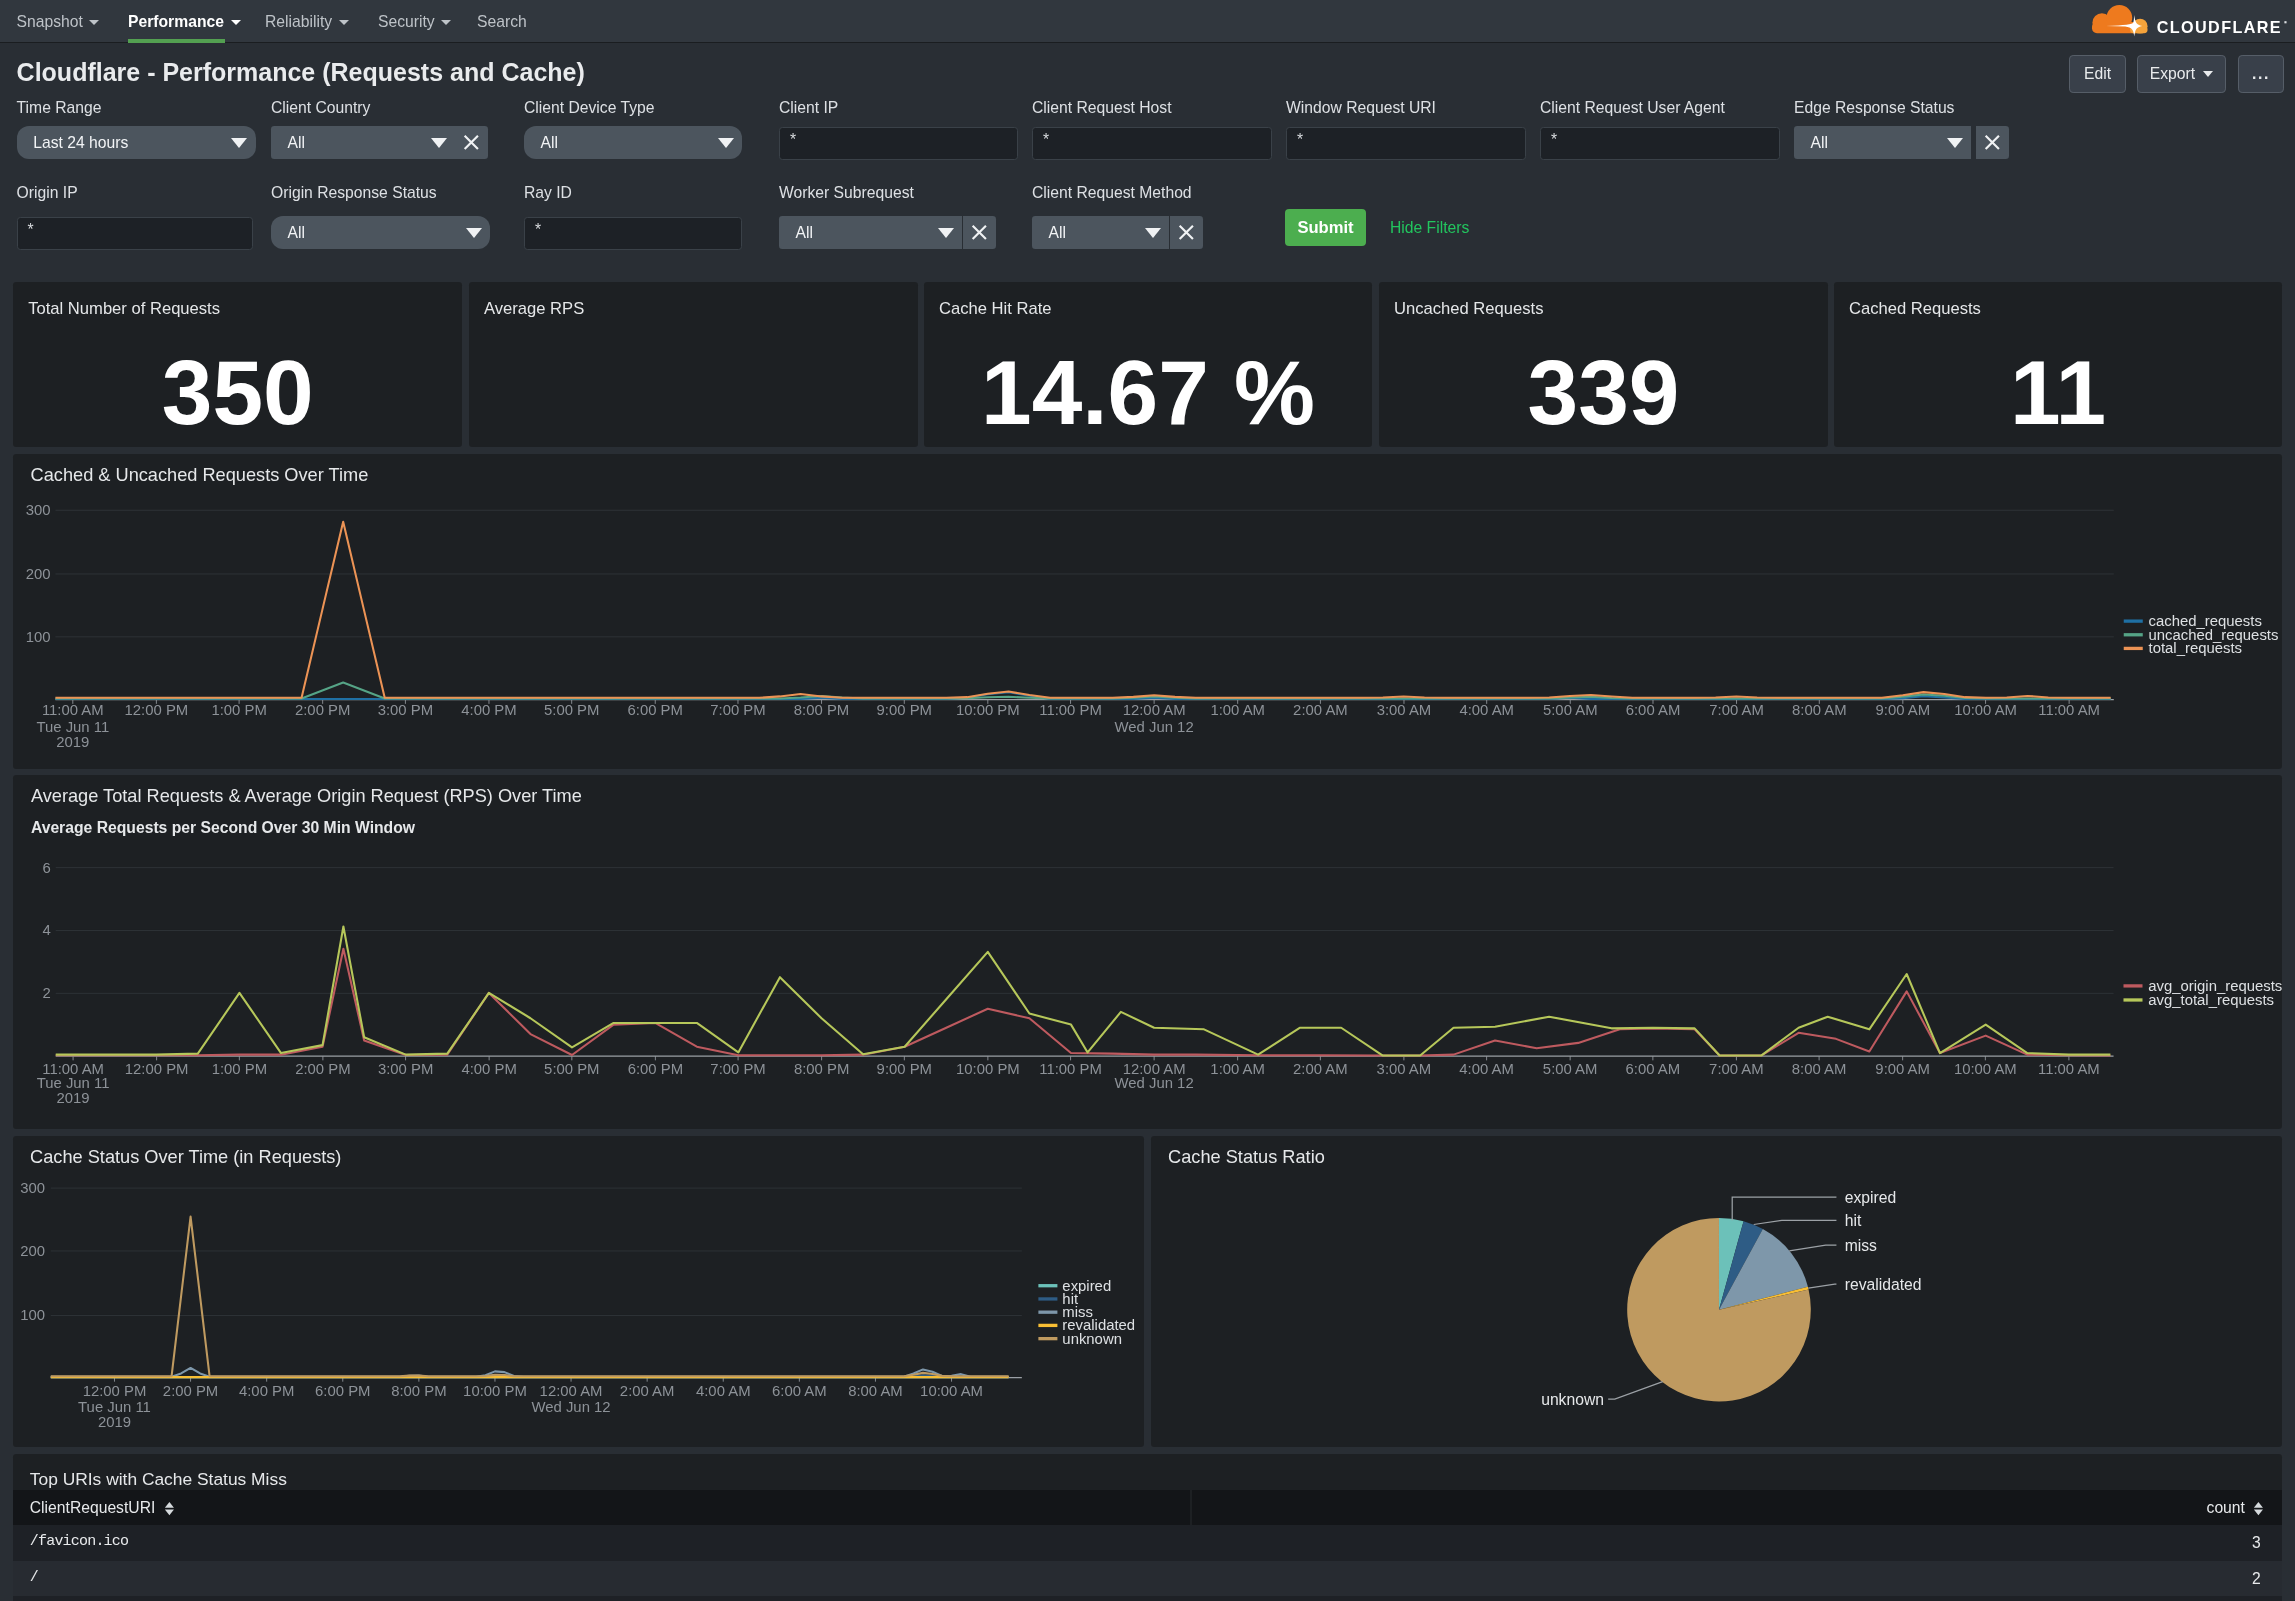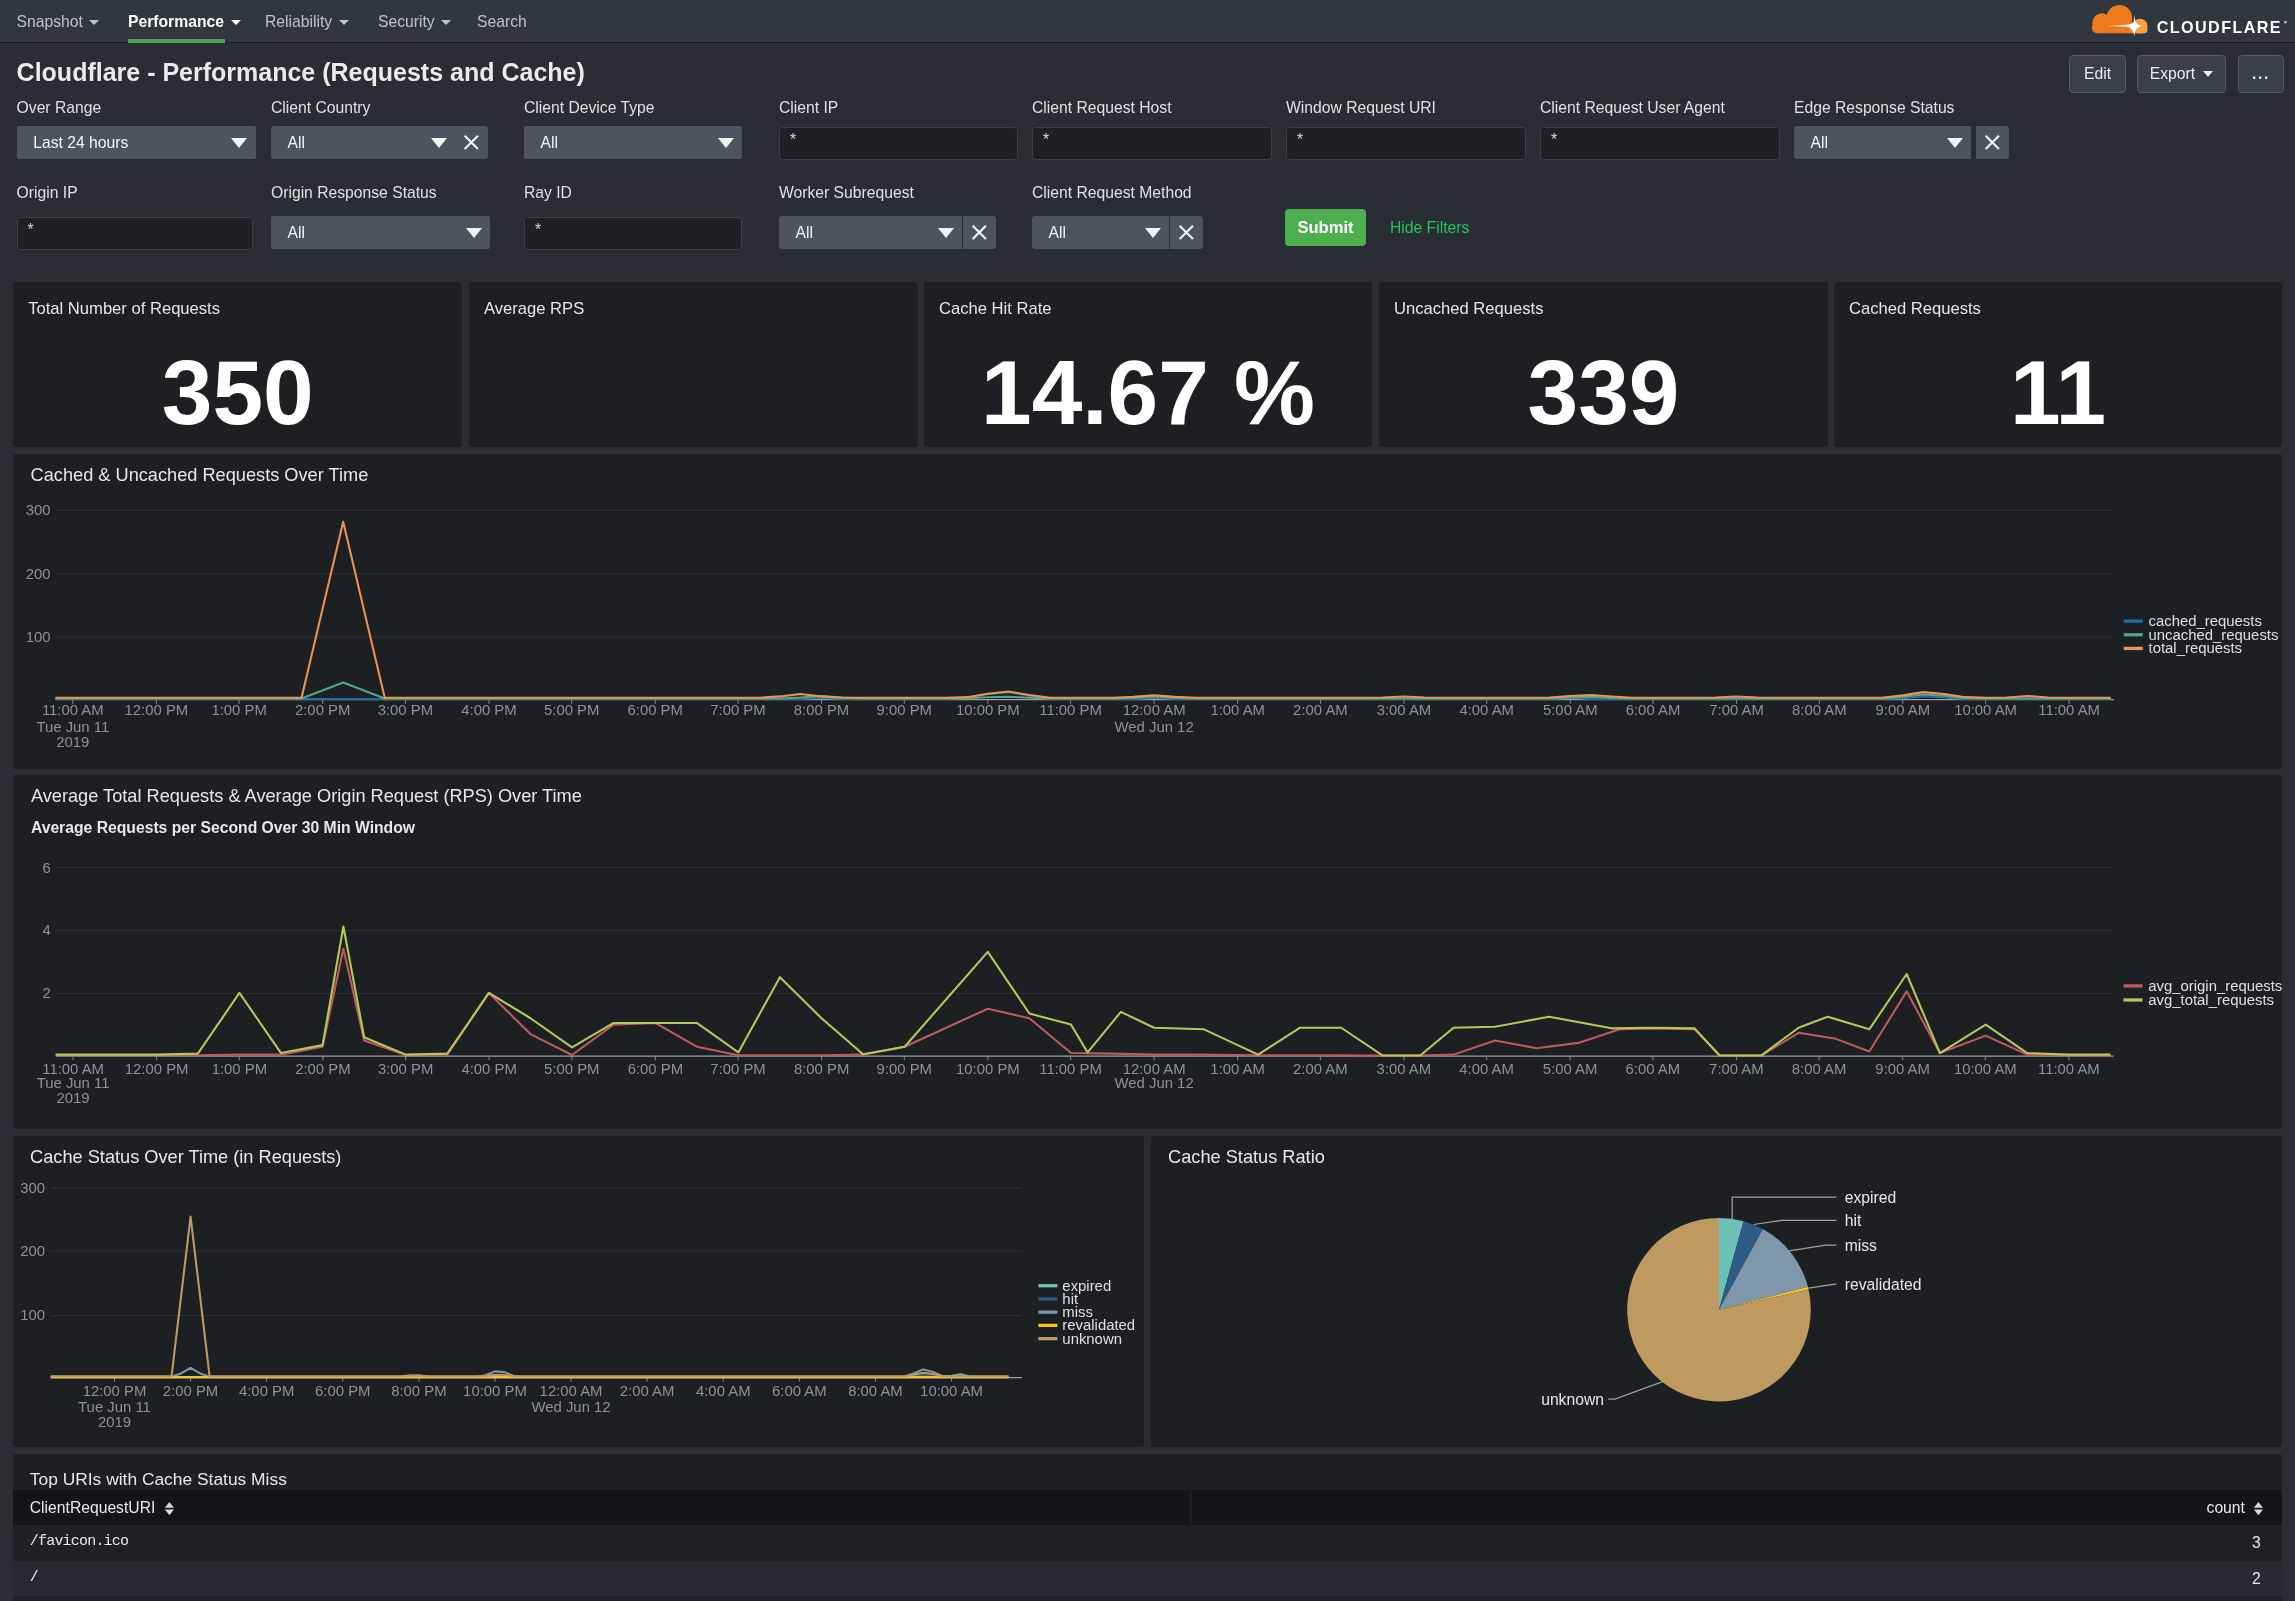--- a/index.html
+++ b/index.html
@@ -9,21 +9,21 @@
   .panel { position:absolute; background:#1D2023; border-radius:3.3px; }
   .ptitle { font:22px "Liberation Sans",sans-serif; fill:#E6E8EA; }
   .psub { font:bold 19px "Liberation Sans",sans-serif; fill:#E6E8EA; }
   .axl { font:18px "Liberation Sans",sans-serif; fill:#8D9298; }
   .leg { font:18px "Liberation Sans",sans-serif; fill:#DDE0E3; }
   .pielab { font:19px "Liberation Sans",sans-serif; fill:#E6E8EA; }
   .navitem { position:absolute; top:0; height:43px; line-height:43px; font-size:15.7px; color:#BEC3C8; }
   .caret { display:inline-block; width:0; height:0; border-left:5px solid transparent; border-right:5px solid transparent; border-top:5.8px solid currentColor; margin-left:6.6px; vertical-align:middle; }
   .flabel { position:absolute; font-size:15.7px; color:#DDE0E4; }
   .input { position:absolute; height:33px; background:#1D2126; border:1.7px solid #3A4148; border-radius:3.3px; color:#D8DBDE; font-size:15.7px; padding:3.3px 0 0 10px; }
-  .dd { position:absolute; height:33px; background:#4C555E; border-radius:2px; color:#F2F4F6; font-size:15.7px; line-height:33px; padding-left:16.6px; }
+  .dd { position:absolute; height:33px; background:#4C555E; border-radius:12px; color:#F2F4F6; font-size:15.7px; line-height:33px; padding-left:16.6px; }
   .dd .ddcaret { position:absolute; right:8.3px; top:11.6px; width:0; height:0; border-left:8.3px solid transparent; border-right:8.3px solid transparent; border-top:10px solid #F0F2F4; }
   .xbtn { position:absolute; height:33px; width:33px; background:#4C555E; border-radius:0 3.3px 3.3px 0; }
   .xbtn svg { position:absolute; left:8.3px; top:8.3px; }
   .ddx { border-radius:3.3px 0 0 3.3px; border-right:1.7px solid #292E34; }
   .hbtn { position:absolute; top:55px; height:38px; background:#39404A; border:1.7px solid #565E68; border-radius:4.1px; color:#E9EBED; font-size:15.7px; text-align:center; line-height:35px; }
   .svlabel { position:absolute; font-size:16.6px; color:#E5E7E9; }
   .svval { position:absolute; width:100%; text-align:center; font-size:91px; line-height:91px; font-weight:bold; color:#FFFFFF; }
 </style>
 </head>
 <body>
@@ -46,21 +46,21 @@
     <path d="M57,15.5 C58.2,25 59.5,27 66.5,28.8 C59.5,30.6 58.2,32.5 57,41.5 C55.8,32.5 54.6,30.6 46,29.3 L23,28.9 C46,28.1 54.6,27 55.8,25 C56.4,22.5 56.7,19.5 57,15.5 Z" fill="#FFFFFF"></path>
     <text x="84" y="37" font-family="Liberation Sans,sans-serif" font-size="19.5" font-weight="bold" letter-spacing="1.7" fill="#FFFFFF">CLOUDFLARE</text>
     <rect x="238" y="23" width="2.6" height="2.6" fill="#DDE0E3"></rect>
   </svg>
 
   <div class="abs" style="left:16.6px;top:58px;font-size:25px;font-weight:bold;color:#E9EBED">Cloudflare - Performance (Requests and Cache)</div>
   <div class="hbtn" style="left:2069px;width:57px">Edit</div>
   <div class="hbtn" style="left:2137px;width:89px">Export<span class="caret" style="border-top-width:6.6px;margin-left:8.3px;margin-top:-2.5px"></span></div>
   <div class="hbtn" style="left:2238px;width:46px;font-weight:bold;letter-spacing:1.7px">...</div>
 
-  <div class="flabel" style="left:16.6px;top:99px">Over Range</div>
+  <div class="flabel" style="left:16.6px;top:99px">Time Range</div>
   <div class="flabel" style="left:271px;top:99px">Client Country</div>
   <div class="flabel" style="left:524px;top:99px">Client Device Type</div>
   <div class="flabel" style="left:779px;top:99px">Client IP</div>
   <div class="flabel" style="left:1032px;top:99px">Client Request Host</div>
   <div class="flabel" style="left:1286px;top:99px">Window Request URI</div>
   <div class="flabel" style="left:1540px;top:99px">Client Request User Agent</div>
   <div class="flabel" style="left:1794px;top:99px">Edge Response Status</div>
 
   <div class="dd" style="left:16.6px;top:126px;width:239px">Last 24 hours<span class="ddcaret"></span></div>
   <div class="dd ddx" style="left:271px;top:126px;width:185px">All<span class="ddcaret"></span></div>

